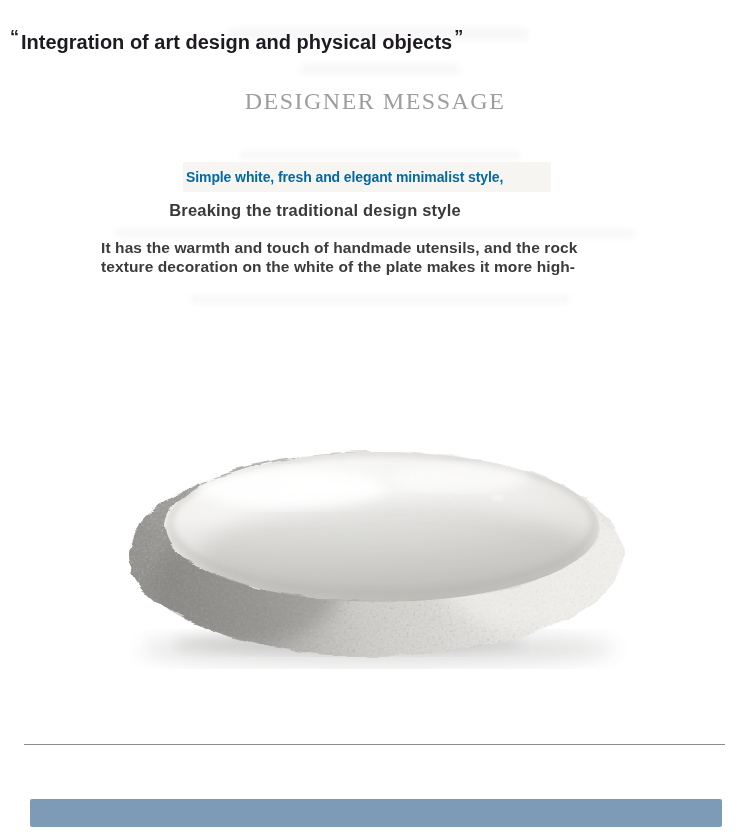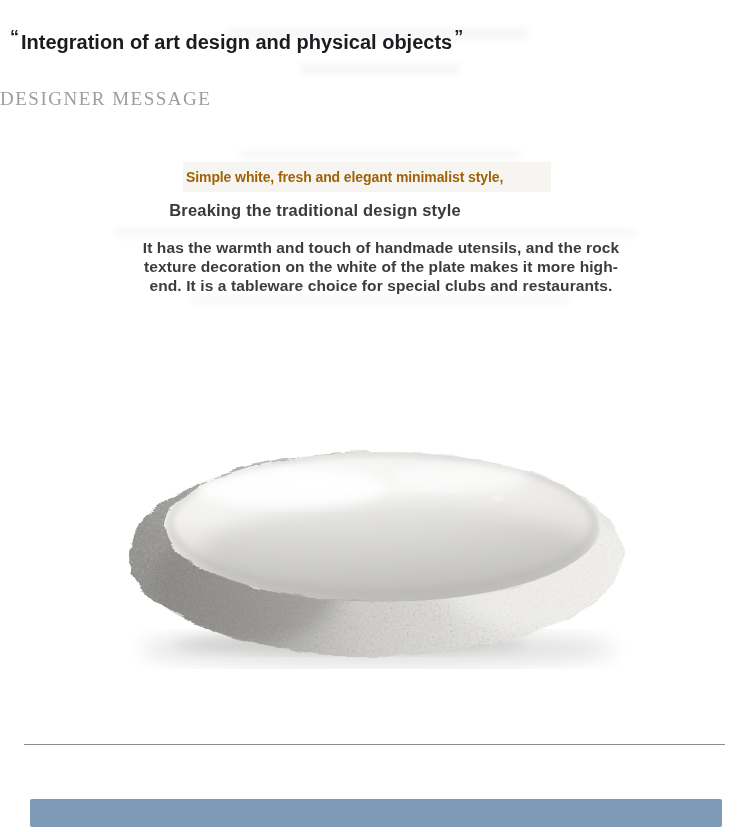--- a/index.html
+++ b/index.html
@@ -10,39 +10,39 @@
   
   .headline{
     position:absolute;top:31px;left:0;width:750px;text-align:left;
     font-size:20px;font-weight:bold;color:#1d1a20;letter-spacing:0px;white-space:nowrap;margin-left:8px;
   }
   .headline .q{
     display:inline-block;position:relative;top:-6px;font-size:18px;color:#1d1a20;
     font-weight:bold;padding:0 2px;
   }
   .subtitle{
-    position:absolute;top:88px;left:0;width:750px;
+    position:absolute;top:88px;left:0;width:750px;text-align:center;
     font-family:"Liberation Serif", serif;
-    font-size:19px;color:#9d9d9d;letter-spacing:1.5px;
+    font-size:24px;color:#9d9d9d;letter-spacing:1.5px;
   }
   .highlight-band{
     position:absolute;top:162px;left:183px;width:368px;height:30px;
     background:#f6f5f2;
   }
   .highlight-band .txt{
     display:block;line-height:30px;padding-left:3px;
-    font-size:14px;font-weight:bold;color:#a16207;letter-spacing:-0.1px;white-space:nowrap;
+    font-size:14px;font-weight:bold;color:#0369a1;letter-spacing:-0.1px;white-space:nowrap;
   }
   .subheading{
     position:absolute;top:201px;left:0;width:630px;text-align:center;
     font-size:16.5px;font-weight:bold;color:#3a3a3a;letter-spacing:0.2px;
   }
   .paragraph{
     position:absolute;top:238px;left:101px;width:560px;
-    font-size:15.5px;font-weight:bold;color:#3c3c3c;line-height:19px;letter-spacing:0.1px;text-align:center;
+    font-size:15.5px;font-weight:bold;color:#3c3c3c;line-height:19px;letter-spacing:0.1px;
   }
   .paragraph .pline{white-space:nowrap;}
   
   .ghost{
     position:absolute;background:#6a6a6a;opacity:0.05;filter:blur(3px);border-radius:3px;
   }
   .ghost.g1{top:28px;left:228px;width:300px;height:12px;}
   .ghost.g2{top:64px;left:300px;width:160px;height:10px;}
   .ghost.g3{top:151px;left:240px;width:280px;height:8px;}
   .ghost.g4{top:229px;left:115px;width:520px;height:8px;}
@@ -76,21 +76,20 @@
 
   <div class="highlight-band">
     <span class="txt">Simple white, fresh and elegant minimalist style,</span>
   </div>
 
   <div class="subheading">Breaking the traditional design style</div>
 
   <div class="paragraph">
     <div class="pline">It has the warmth and touch of handmade utensils, and the rock</div>
     <div class="pline">texture decoration on the white of the plate makes it more high-</div>
-    <div class="pline">end. It is a tableware choice for special clubs and restaurants.</div>
   </div>
 
   <div class="plate-wrap">
     <svg width="530" height="250" viewBox="0 0 530 250" xmlns="http://www.w3.org/2000/svg">
       <defs>
         <linearGradient id="rimGrad" x1="0" y1="0.55" x2="1" y2="0.45">
           <stop offset="0" stop-color="#8e8d89"></stop>
           <stop offset="0.22" stop-color="#a9a8a4"></stop>
           <stop offset="0.45" stop-color="#cfcecb"></stop>
           <stop offset="0.72" stop-color="#e4e3e0"></stop>

